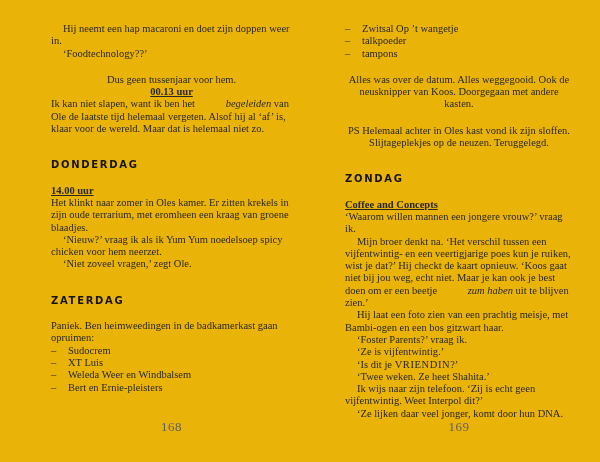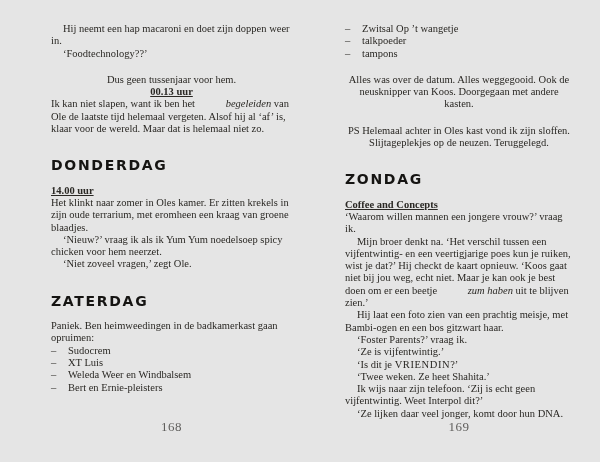--- a/index.html
+++ b/index.html
@@ -1,38 +1,38 @@
 <!DOCTYPE html>
 <html><head>
 <meta charset="utf-8">
 <style>
   html,body{margin:0;padding:0;}
   .spread{
     position:relative;
     width:600px;height:462px;
-    background:#e5e5e5;
+    background:#eab308;
     overflow:hidden;
     font-family:"Liberation Serif", serif;
     color:#2a2824;
   }
   .page{
     position:absolute;
     top:23px;
     font-size:10.5px;
     line-height:12.3px;
   }
   .page-left{left:51px;width:241px;}
   .page-right{left:345px;width:228px;}
   .para{margin:0;text-align:left;}
   .para.indent{text-indent:12px;}
   .mt-blank{margin-top:14px;text-align:center;}
   .day-heading{
     font-family:"DejaVu Sans", sans-serif;
     font-weight:800;
-    font-size:14px;
+    font-size:10px;
     letter-spacing:1.7px;
     color:#151412;
     margin-top:24px;
     margin-bottom:13px;
   }
   .bold-line{font-weight:bold;margin:0;text-decoration:underline;}
   .list-row{display:flex;margin:0;}
   .list-dash{width:17px;flex:0 0 17px;}
   .list-text{flex:1;}
   .italic{font-style:italic;padding-left:28px;}

